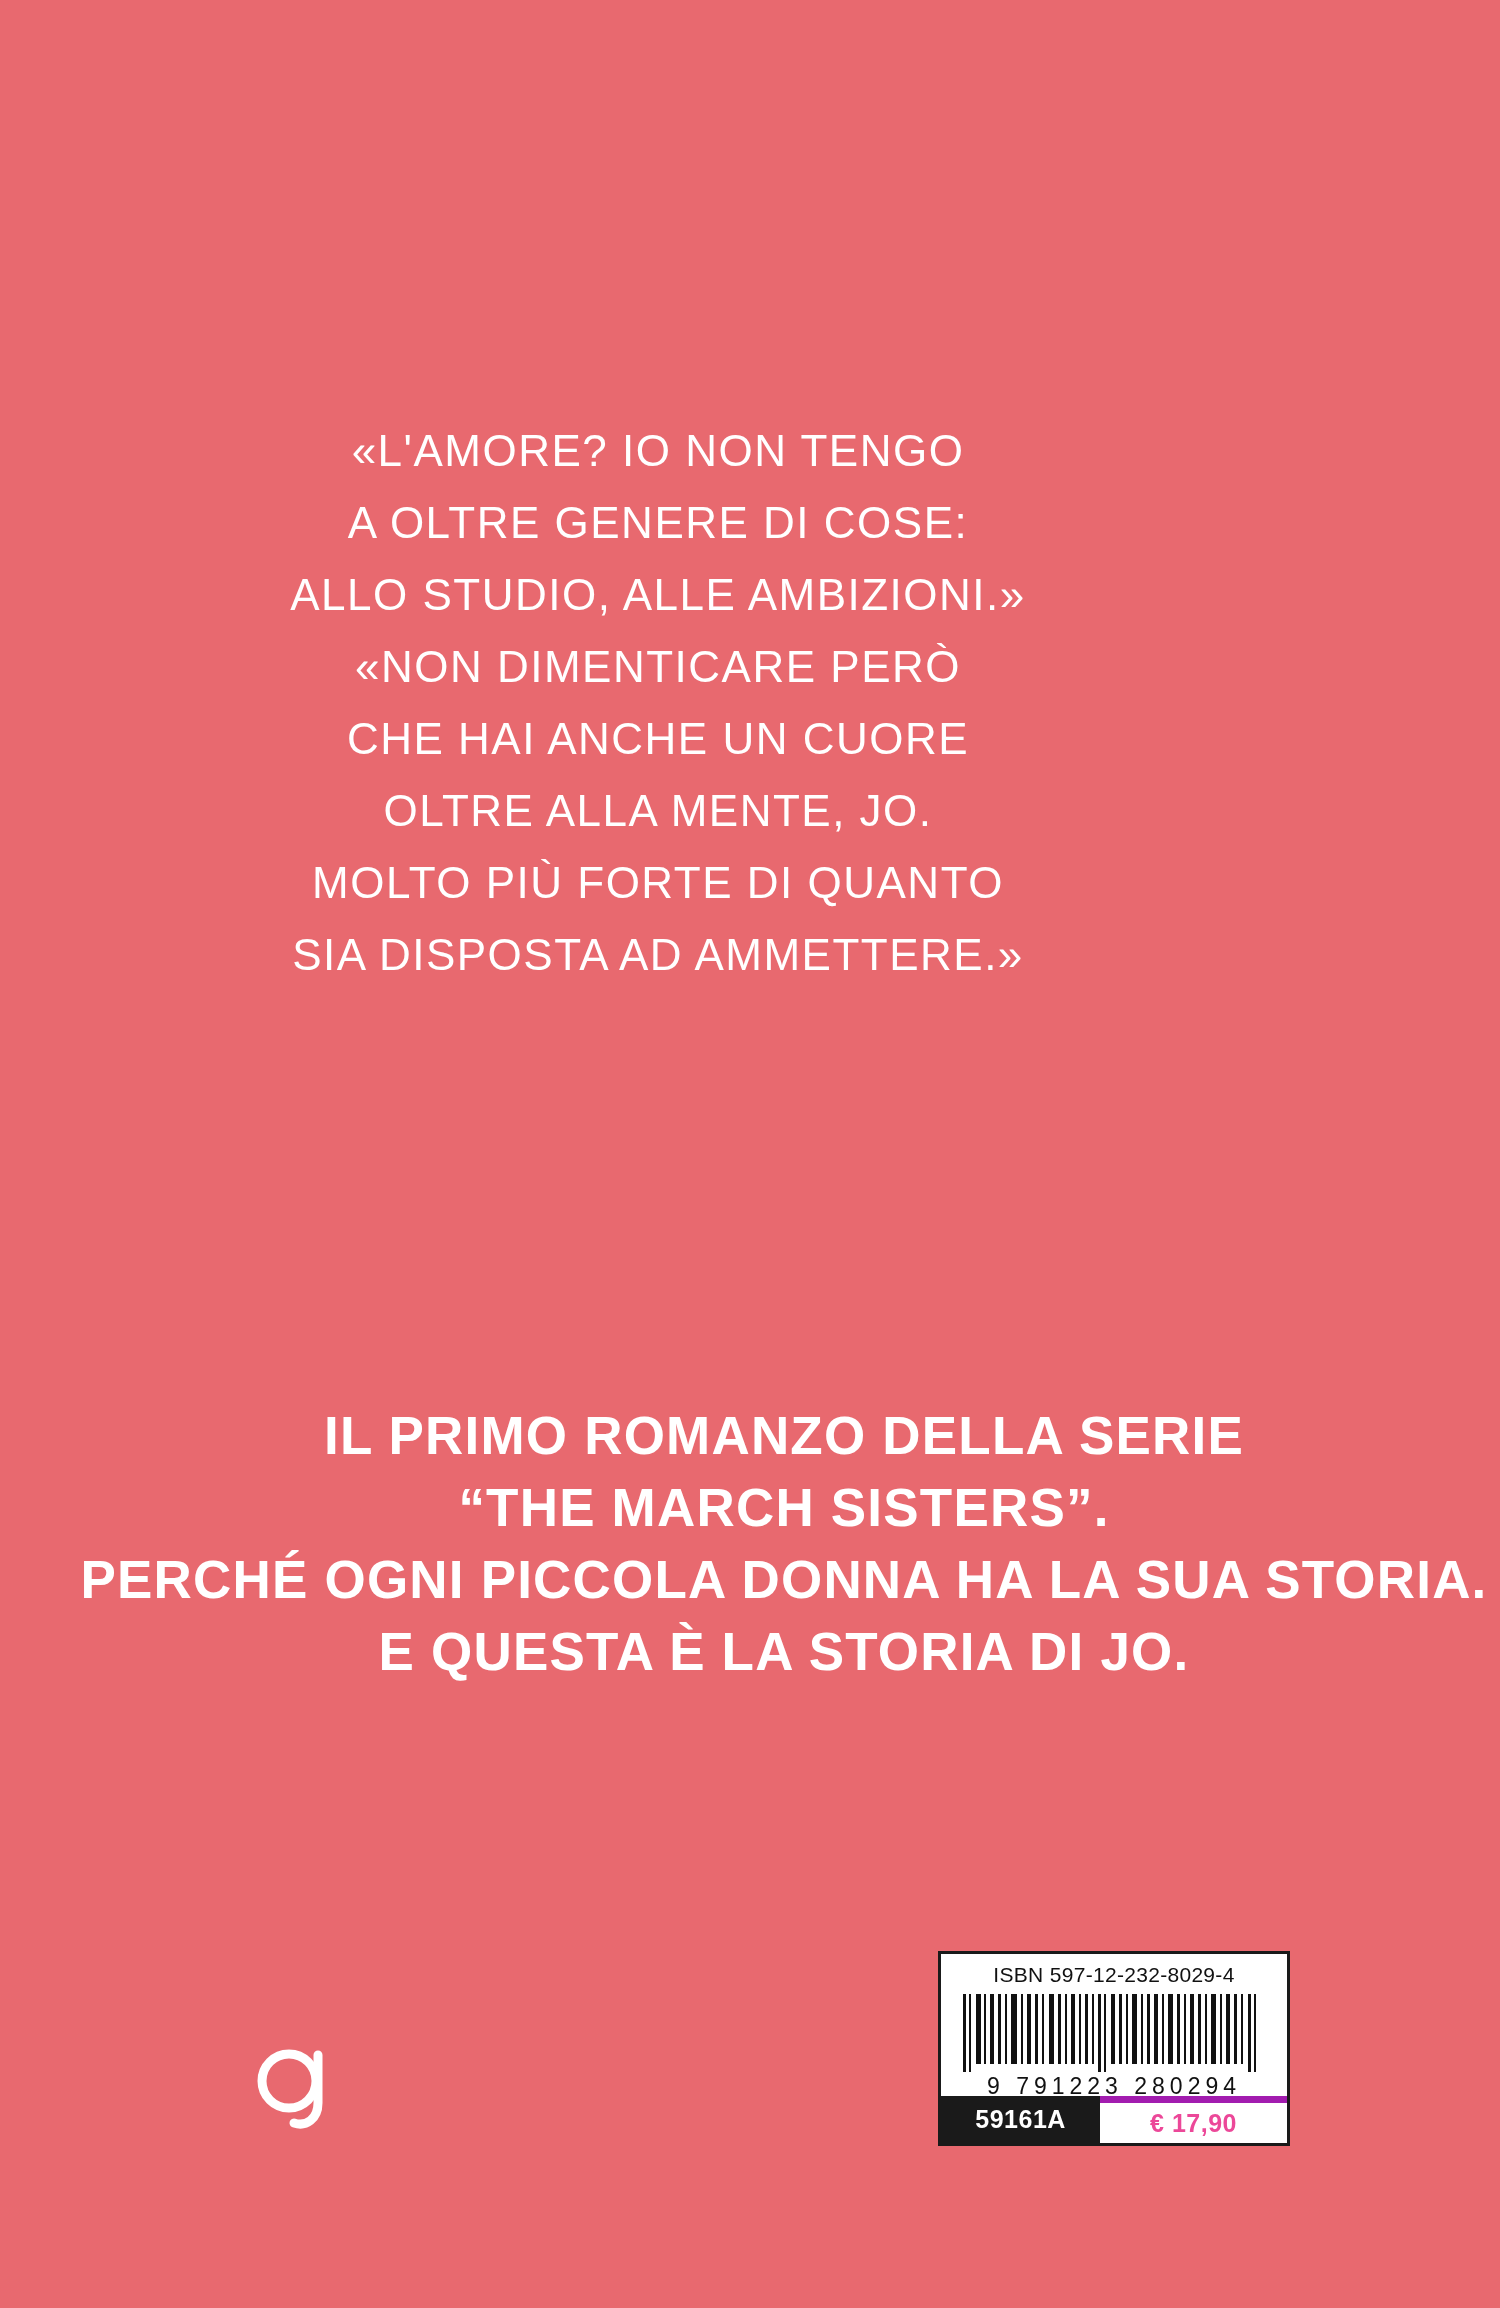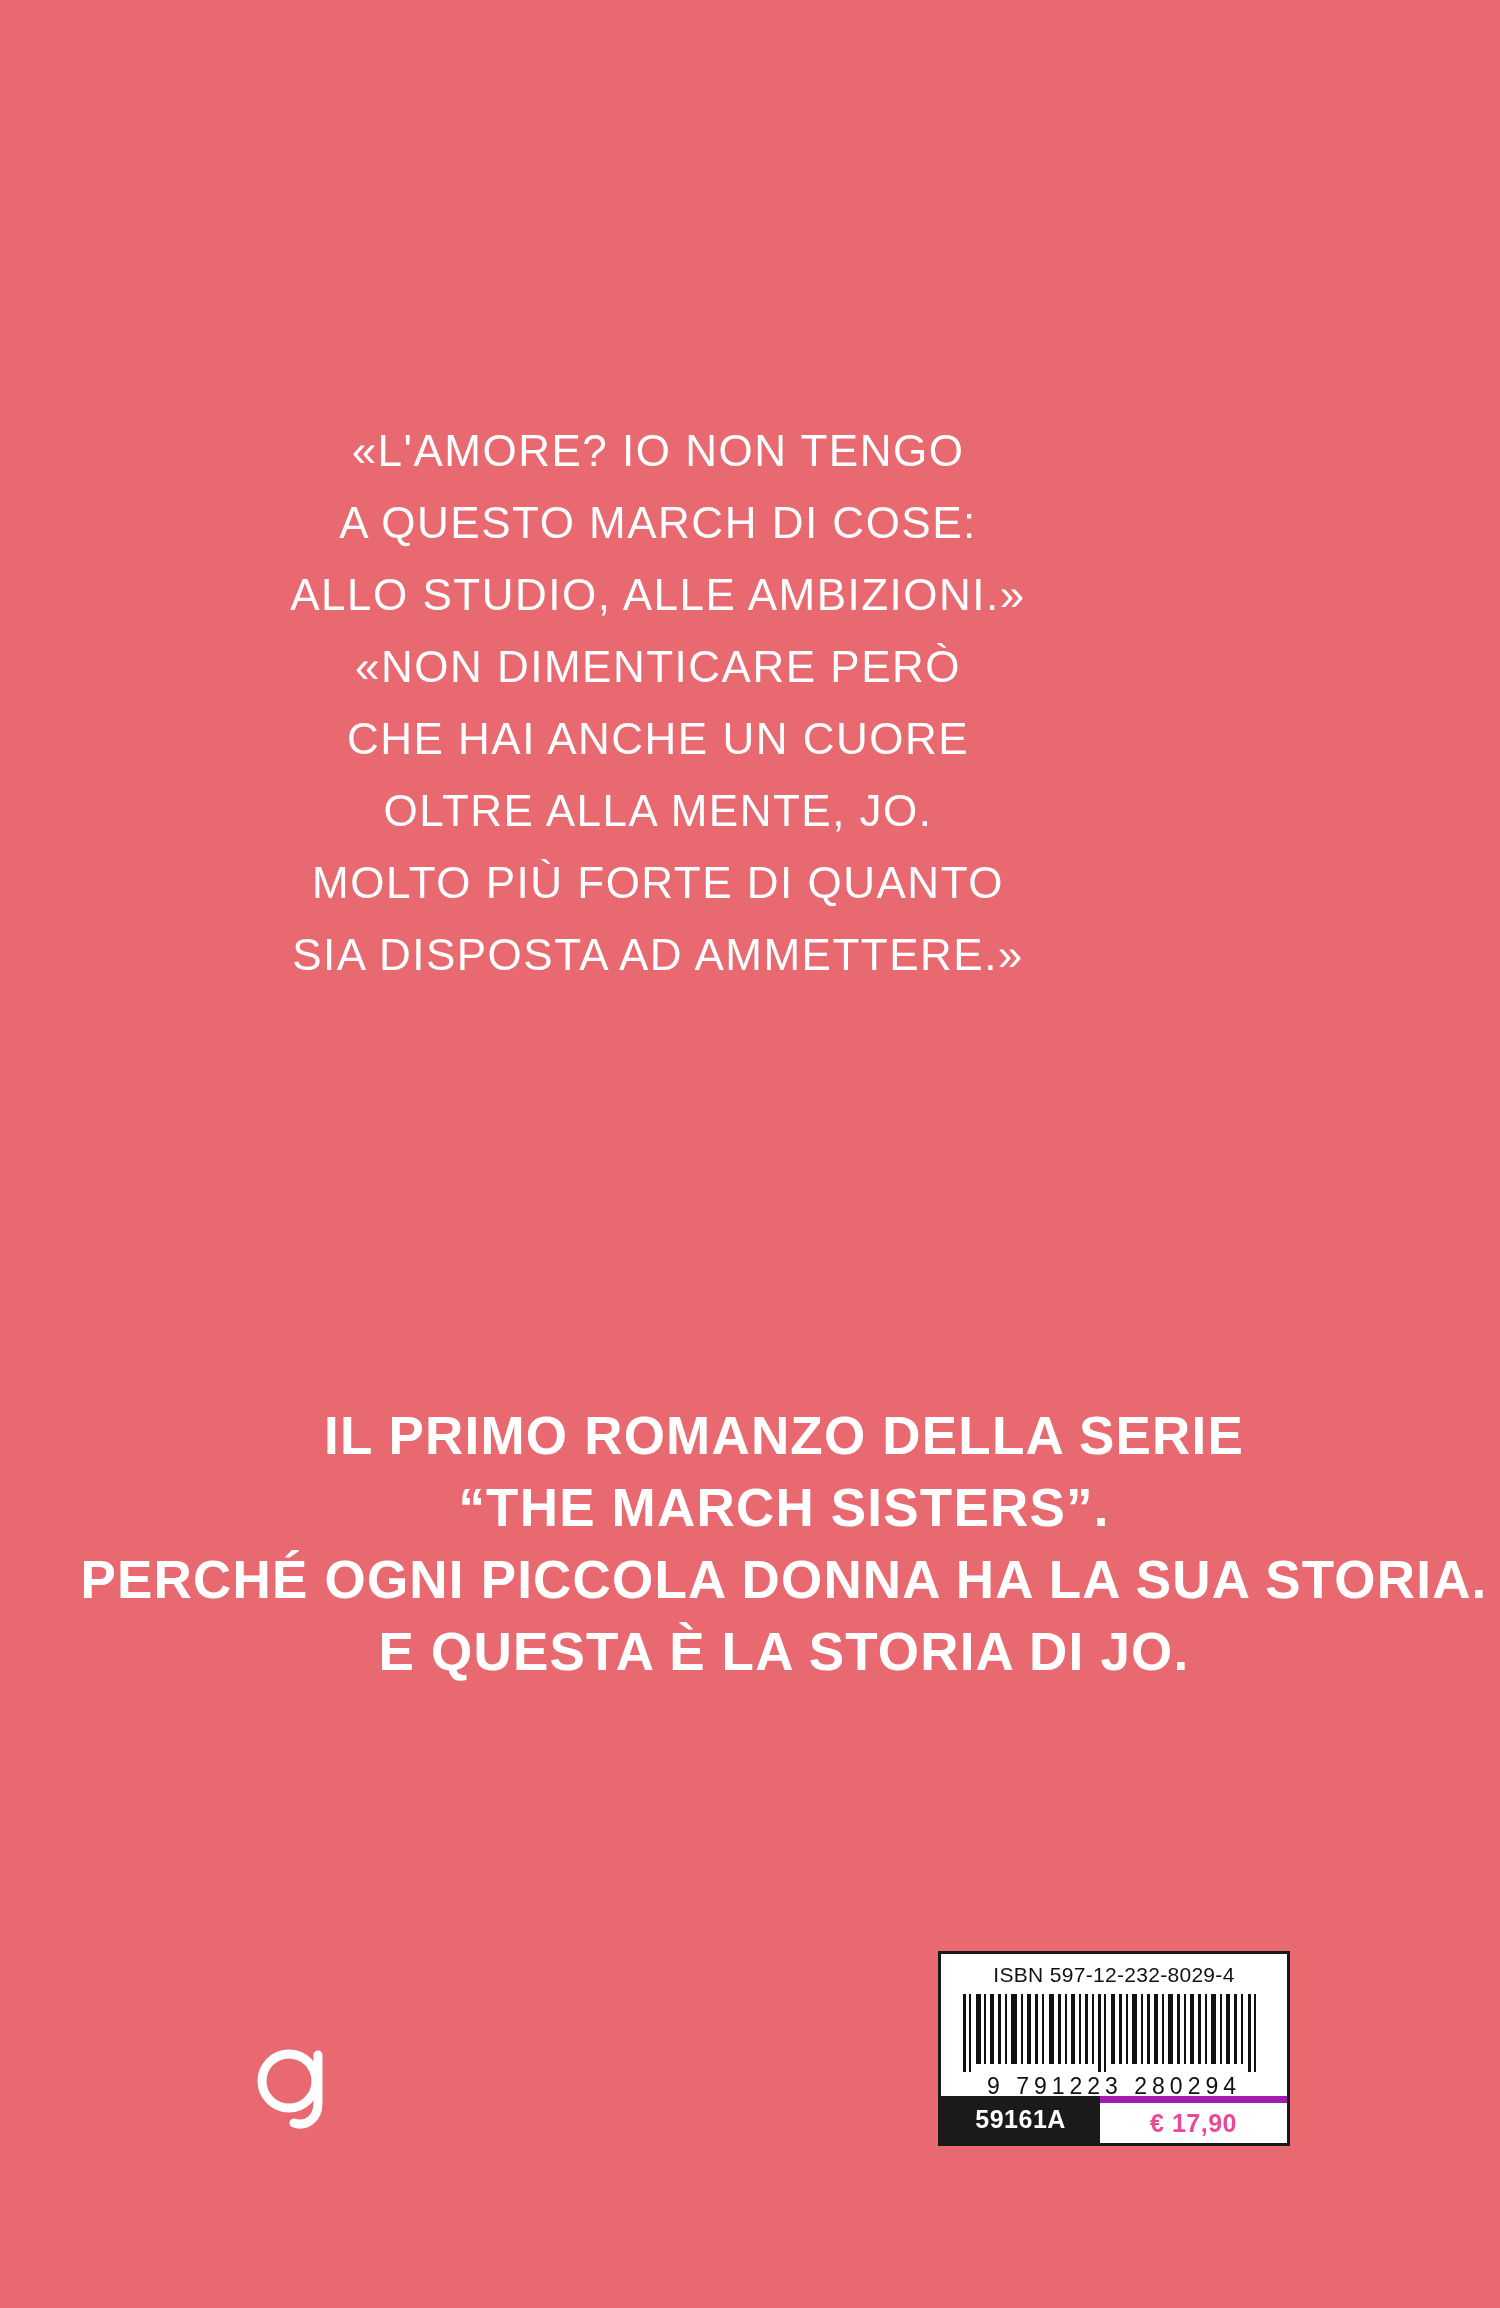--- a/index.html
+++ b/index.html
@@ -133,21 +133,21 @@
     border-top: 7px solid #a21caf;
   }
 </style>
 </head>
 <body>
 
 <div class="back-cover">
 
   <div class="quote-block">
     <span class="line">«L'AMORE? IO NON TENGO</span>
-    <span class="line">A QUESTO MARCH DI COSE:</span>
+    <span class="line">A OLTRE GENERE DI COSE:</span>
     <span class="line">ALLO STUDIO, ALLE AMBIZIONI.»</span>
     <span class="line">«NON DIMENTICARE PERÒ</span>
     <span class="line">CHE HAI ANCHE UN CUORE</span>
     <span class="line">OLTRE ALLA MENTE, JO.</span>
     <span class="line">MOLTO PIÙ FORTE DI QUANTO</span>
     <span class="line">SIA DISPOSTA AD AMMETTERE.»</span>
   </div>
 
   <div class="series-block">
     <span class="line">IL PRIMO ROMANZO DELLA SERIE</span>

